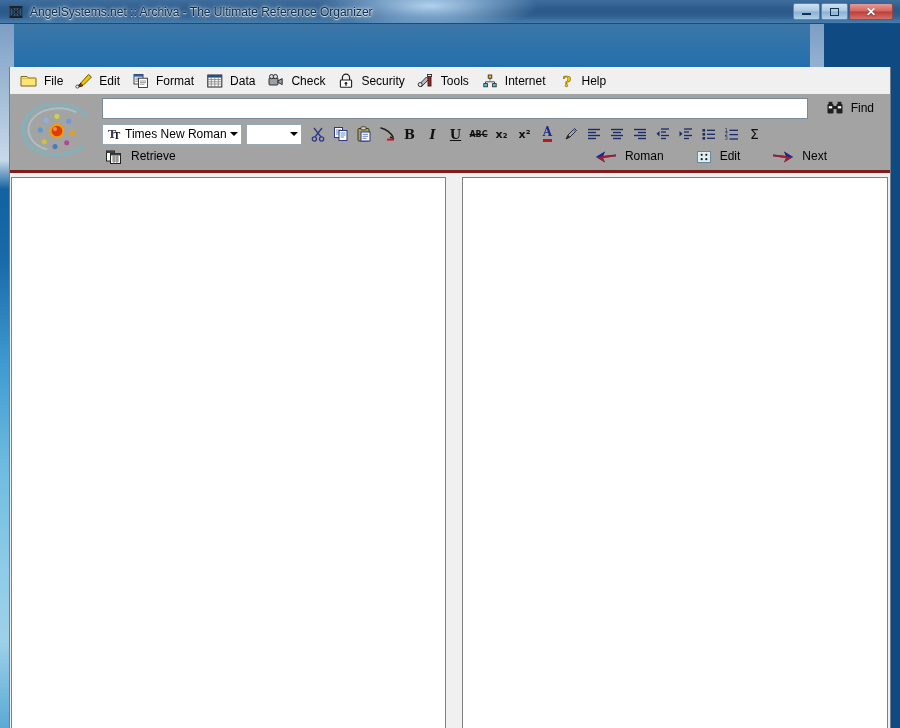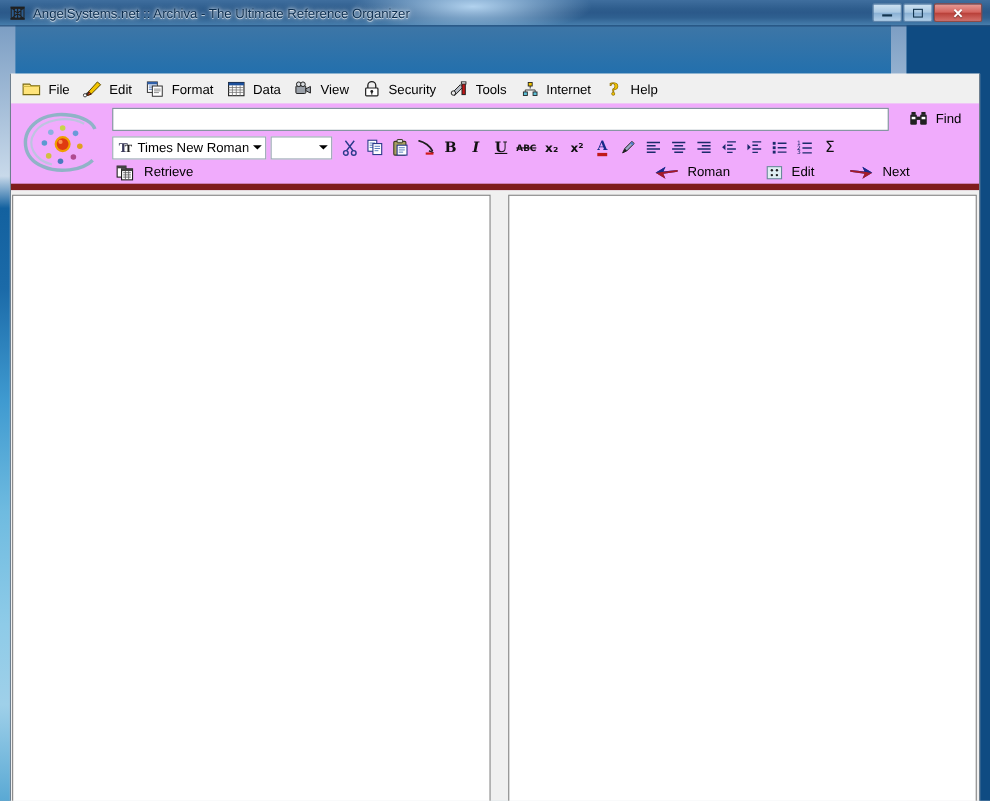--- a/index.html
+++ b/index.html
@@ -99,23 +99,23 @@
     display: flex; align-items: center; height: 22px;
     padding: 0 8px 0 4px; cursor: default;
     color: #000; font-size: 12px;
   }
   .menu-icon { width: 18px; height: 16px; margin-right: 6px; flex: 0 0 auto; }
   .menu-label { font-size: 12px; font-family: "Liberation Sans", sans-serif; white-space: nowrap; }
 
   
   #toolzone {
     height: 79px; flex: 0 0 auto;
-    background: #f0abfc;
+    background: #a3a3a3;
     position: relative;
-    border-bottom: 6px solid #7f1d1d;
+    border-bottom: 3px solid #7f1d1d;
   }
   #logo {
     position: absolute; left: 4px; top: 6px;
     width: 82px; height: 62px;
   }
   #searchrow {
     position: absolute; left: 92px; top: 2px; right: 4px; height: 24px;
     display: flex; align-items: center;
   }
   #search-input {
@@ -277,21 +277,21 @@
         <span class="menu-label">Data</span>
       </div>
 
       <div class="menu-item">
         <svg class="menu-icon" viewBox="0 0 18 16">
           <rect x="2" y="5" width="9" height="7" rx="1" fill="#9aa0a8" stroke="#202020" stroke-width="0.9"></rect>
           <path d="M11 7.8 L15.2 5.6 L15.2 11.6 L11 9.4 Z" fill="#9aa0a8" stroke="#202020" stroke-width="0.9"></path>
           <circle cx="4.6" cy="3.6" r="2.1" fill="#d8dce0" stroke="#202020" stroke-width="0.9"></circle>
           <circle cx="8.4" cy="3.6" r="2.1" fill="#d8dce0" stroke="#202020" stroke-width="0.9"></circle>
         </svg>
-        <span class="menu-label">View</span>
+        <span class="menu-label">Check</span>
       </div>
 
       <div class="menu-item">
         <svg class="menu-icon" viewBox="0 0 18 16">
           <path d="M5.4 7 V4.8 a3.6 3.6 0 0 1 7.2 0 V7" fill="none" stroke="#202020" stroke-width="1.2"></path>
           <rect x="3.4" y="7" width="11.2" height="7.2" rx="0.8" fill="#ffffff" stroke="#202020" stroke-width="1.1"></rect>
           <circle cx="9" cy="10.2" r="1.3" fill="#202020"></circle>
           <rect x="8.5" y="10.4" width="1" height="2.6" fill="#202020"></rect>
         </svg>
         <span class="menu-label">Security</span>

